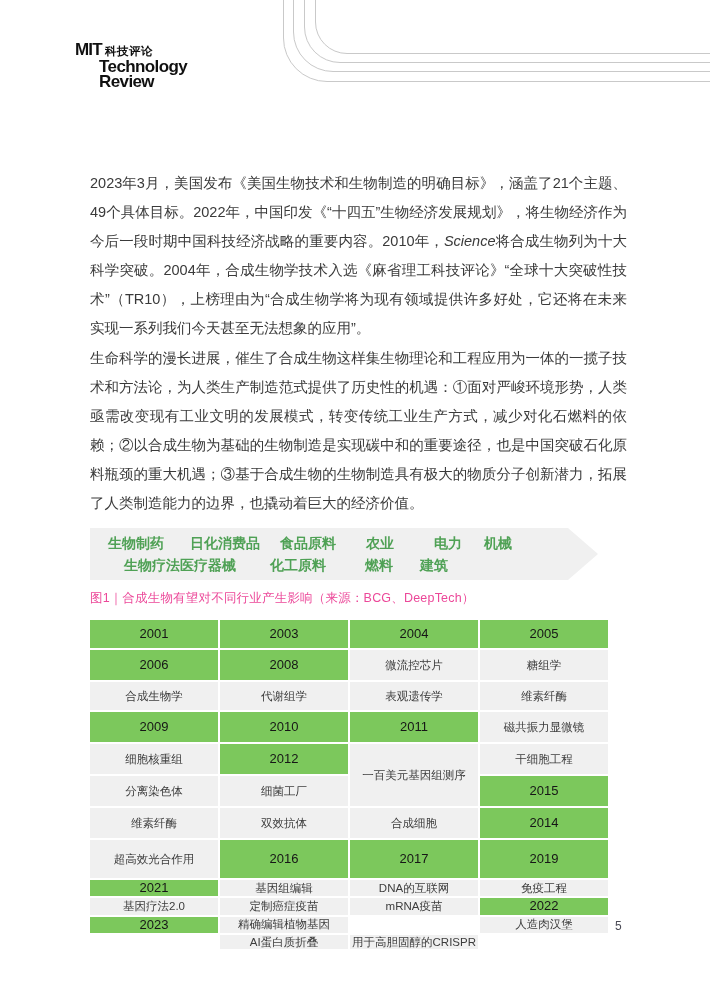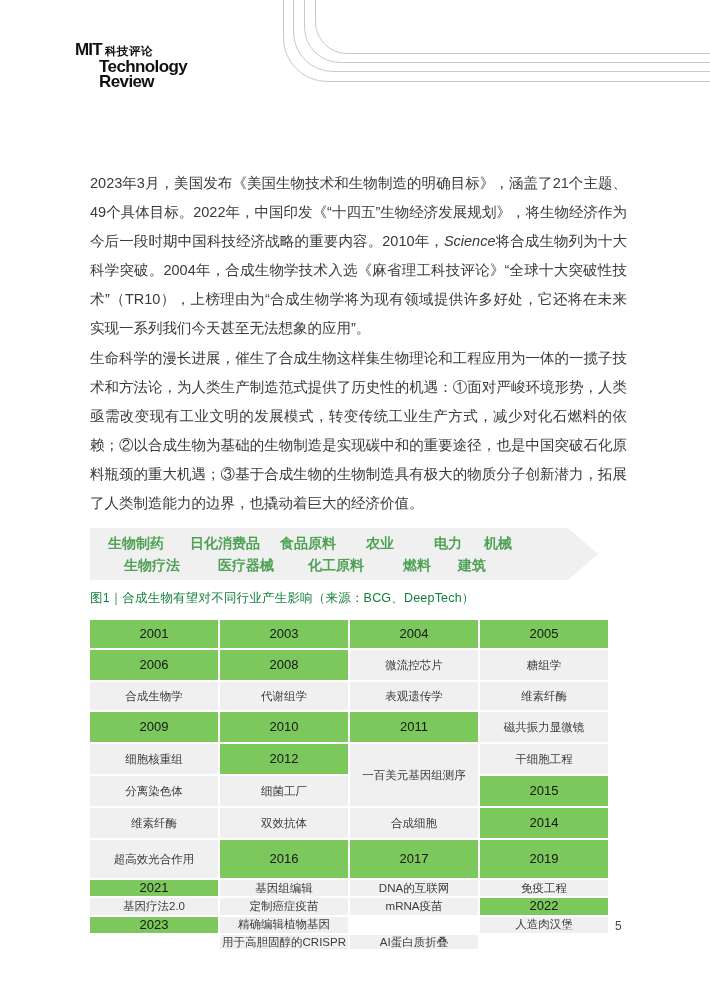--- a/index.html
+++ b/index.html
@@ -44,27 +44,27 @@
   }
   .banner-row{ display:flex; height:22px; align-items:center;}
   .banner-row .bi{ font-size:14px; font-weight:bold; color:#4fa155; white-space:nowrap;}
   .row1{ padding-left:18px;}
   .row1 .bi:nth-child(1){ margin-right:26px;}
   .row1 .bi:nth-child(2){ margin-right:20px;}
   .row1 .bi:nth-child(3){ margin-right:30px;}
   .row1 .bi:nth-child(4){ margin-right:40px;}
   .row1 .bi:nth-child(5){ margin-right:22px;}
   .row2{ padding-left:34px;}
-  .row2 .bi:nth-child(1){ margin-right:38px;}
+  .row2 .bi:nth-child(1){ }
   .row2 .bi:nth-child(2){ margin-right:34px;}
   .row2 .bi:nth-child(3){ margin-right:39px;}
   .row2 .bi:nth-child(4){ margin-right:27px;}
 
   .caption{
-    position:absolute; left:90px; font-size:12.5px; color:#15803d; letter-spacing:0.2px;text-align:right;
+    position:absolute; left:90px; font-size:12.5px; color:#ec4899; letter-spacing:0.2px;text-align:right;
   }
   .figcap{ top:590px; }
   .tabcap{ top:884px; width:540px;}
 
   
   .grid{
     position:absolute; left:90px; top:620px; width:518px;
     display:grid;
     grid-template-columns:repeat(4, 1fr);
     grid-template-rows:28px 30px 28px 30px 30px 30px 30px 38px;
@@ -163,19 +163,19 @@
       <div class="cell tech">免疫工程</div>
       <div class="cell tech">基因疗法2.0</div>
       <div class="cell tech">定制癌症疫苗</div>
       <div class="cell tech">mRNA疫苗</div>
       <div class="cell year">2022</div>
       <div class="cell year">2023</div>
       <div class="cell tech">精确编辑植物基因</div>
       <div class="cell empty"></div>
       <div class="cell tech">人造肉汉堡</div>
       <div class="cell empty"></div>
+      <div class="cell tech">AI蛋白质折叠</div>
       <div class="cell tech">用于高胆固醇的CRISPR</div>
-      <div class="cell tech">AI蛋白质折叠</div>
       <div class="cell empty"></div>
     </div>
 
   <div class="pagenum">5</div>
 </div>
 
 </body></html>

